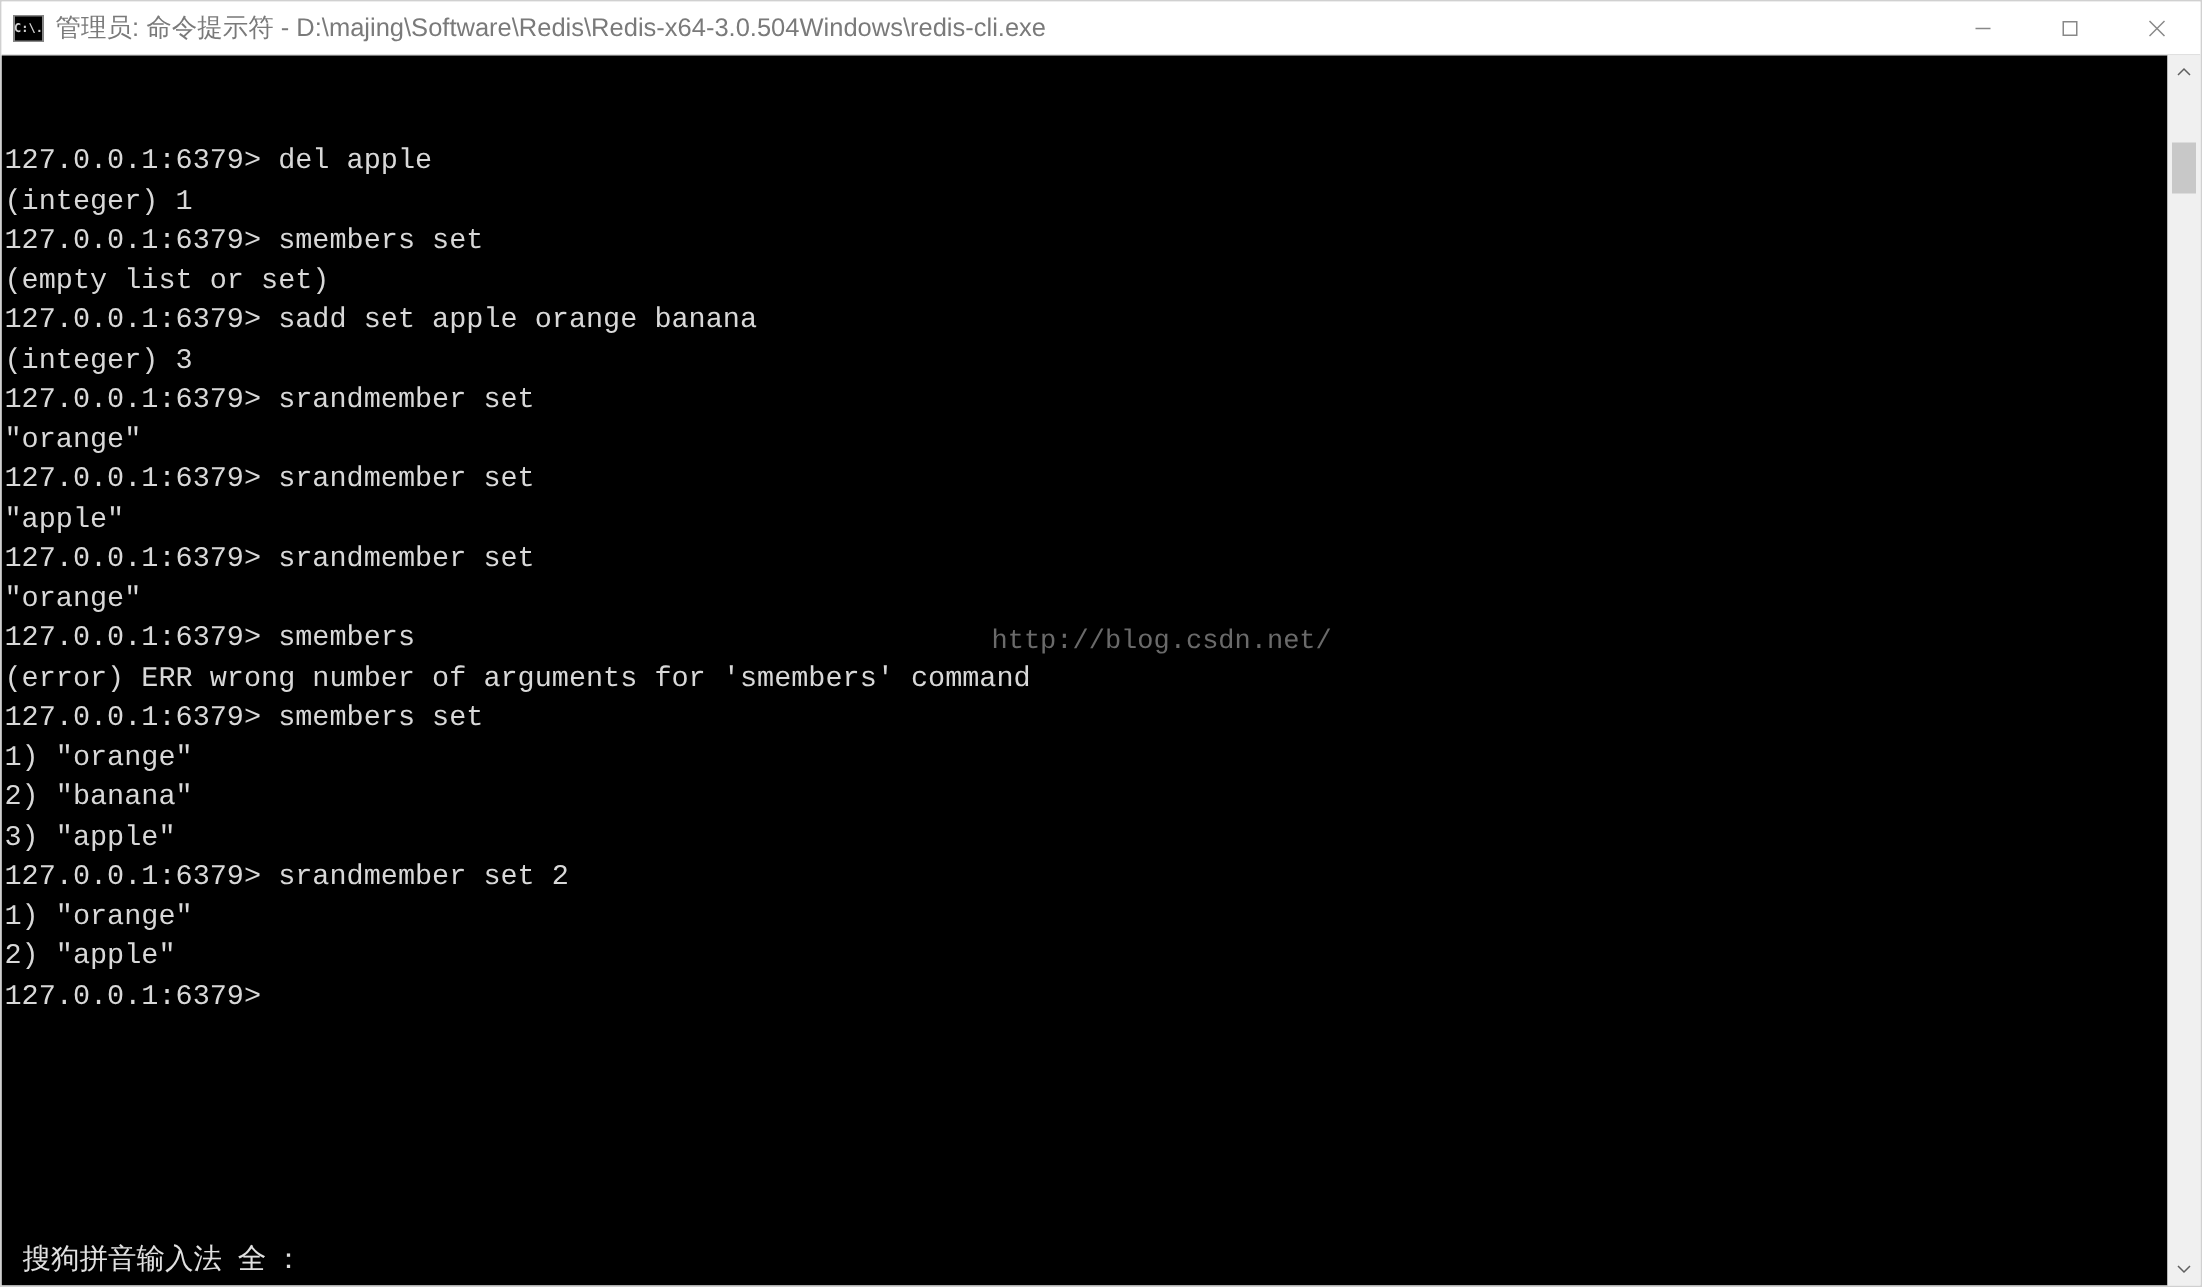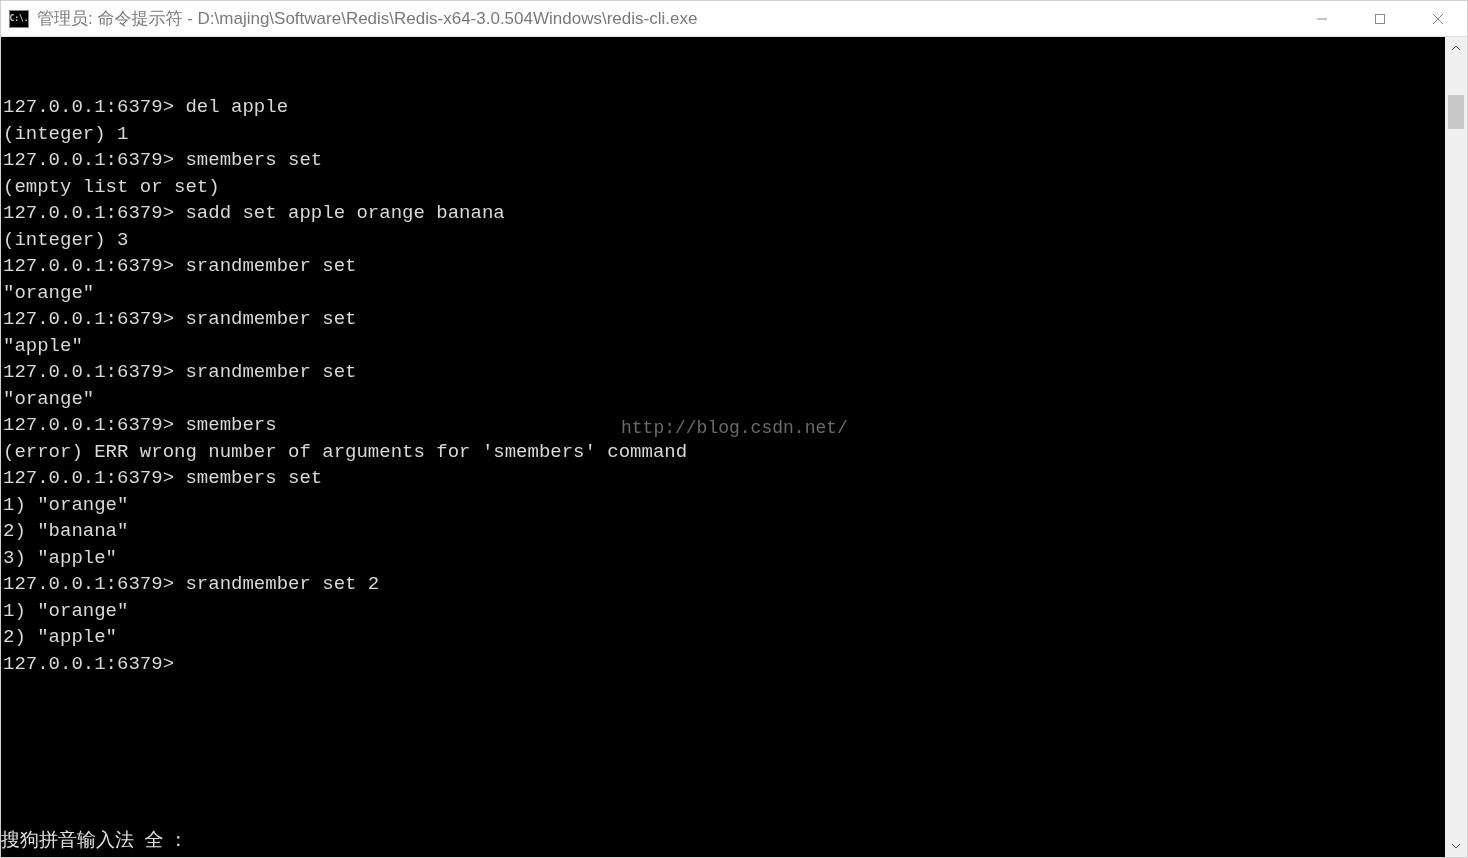--- a/index.html
+++ b/index.html
@@ -112,25 +112,26 @@
     }
     .prompt {
       color: #d8d8d8;
     }
     .watermark {
       position: absolute;
       color: #6a6a6a;
       font-family: "SimSun", "Courier New", monospace;
       font-size: 18px;
       pointer-events: none;
+      margin-left: 40px;
     }
     .ime-status {
       position: absolute;
       bottom: 4px;
-      left: 0;
+      left: 14px;
       color: #e0e0e0;
       font-family: "Microsoft YaHei", "SimSun", sans-serif;
       font-size: 19px;
     }
   </style>
 </head>
 <body>
 
 <div class="titlebar">
   <div class="title-icon">C:\.</div>

